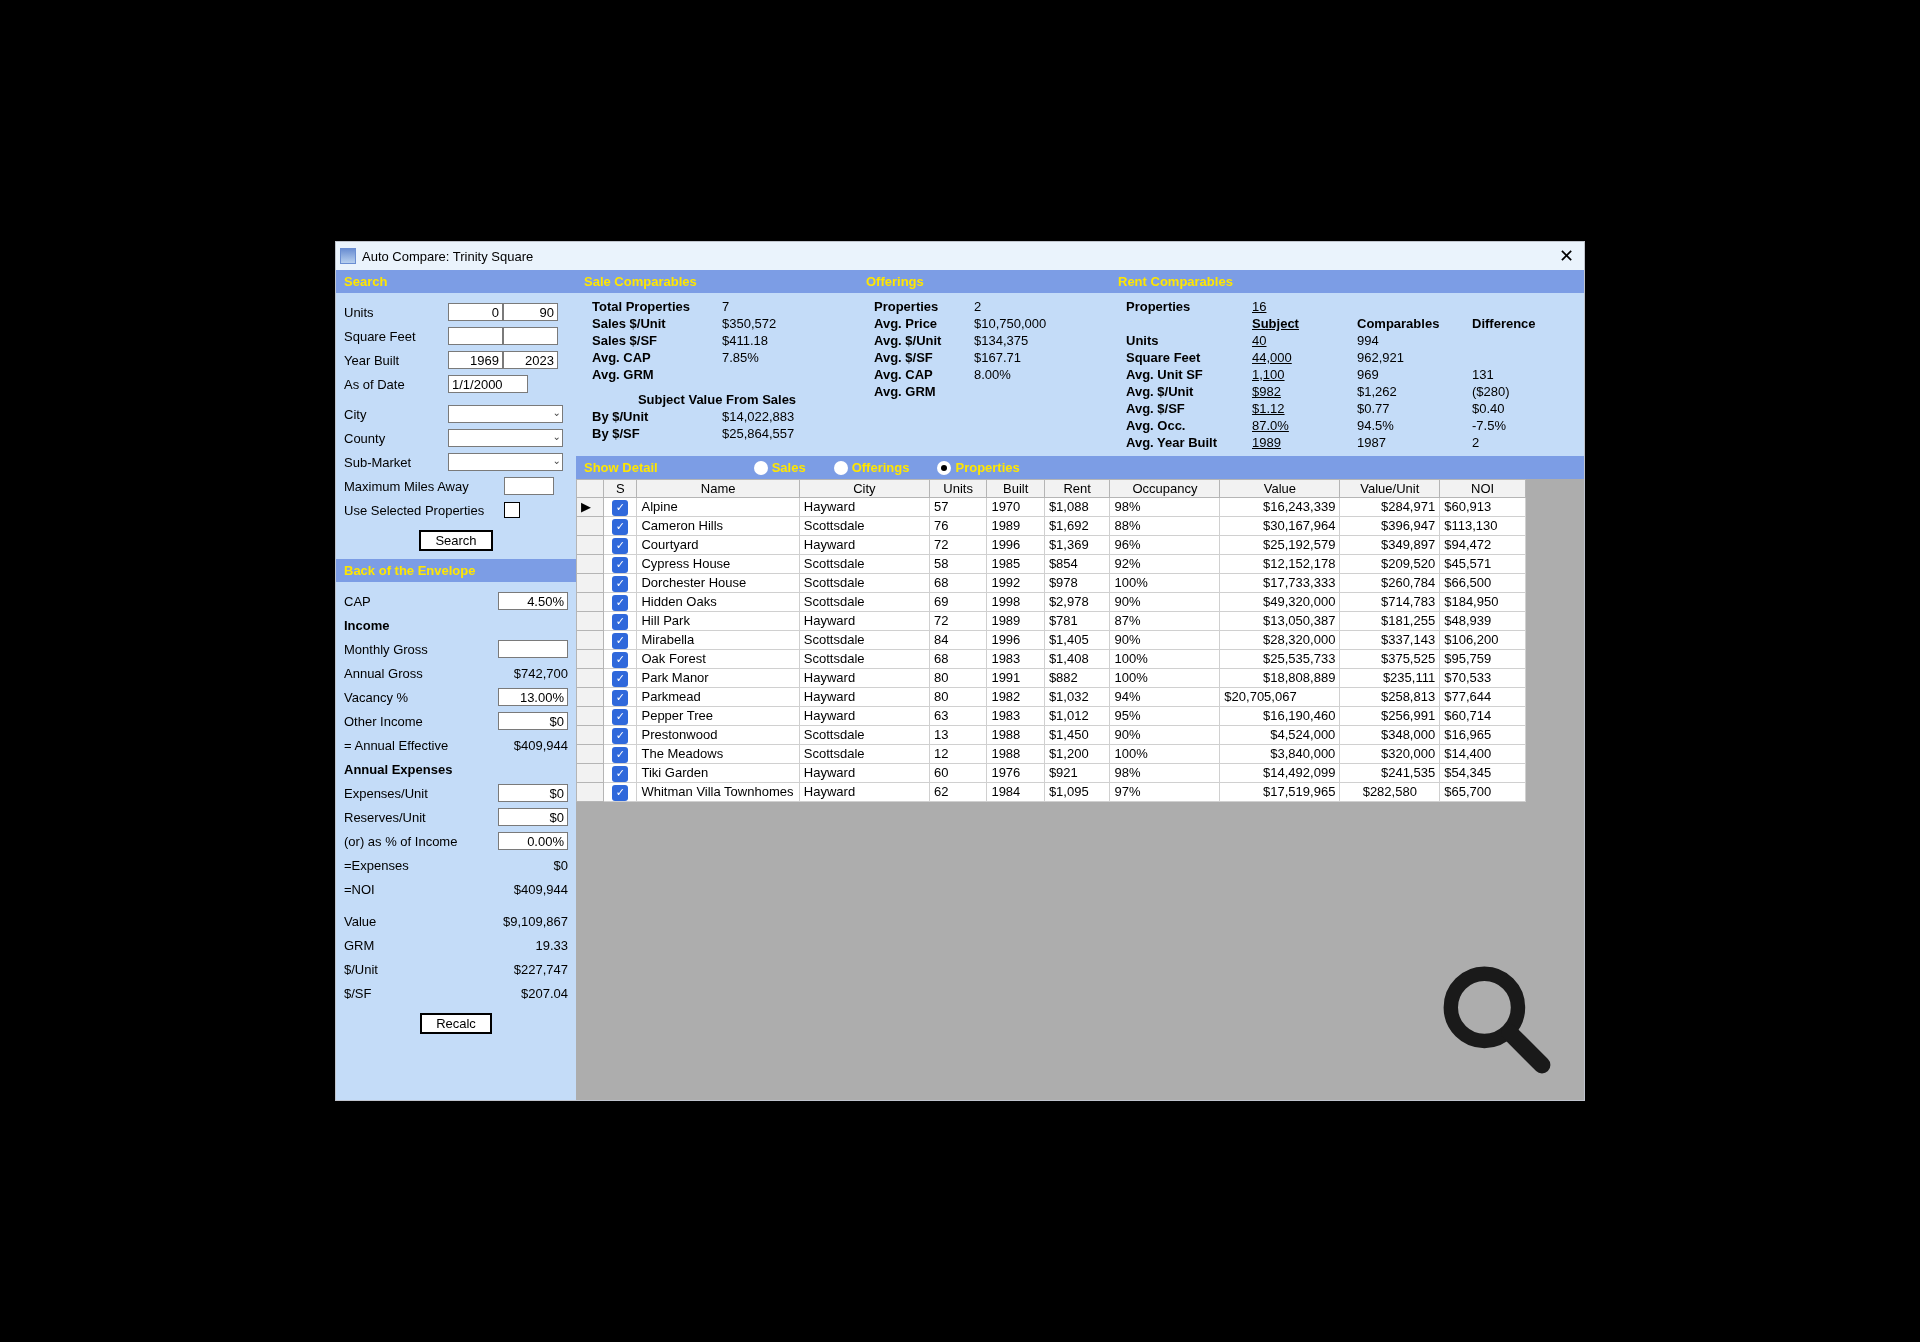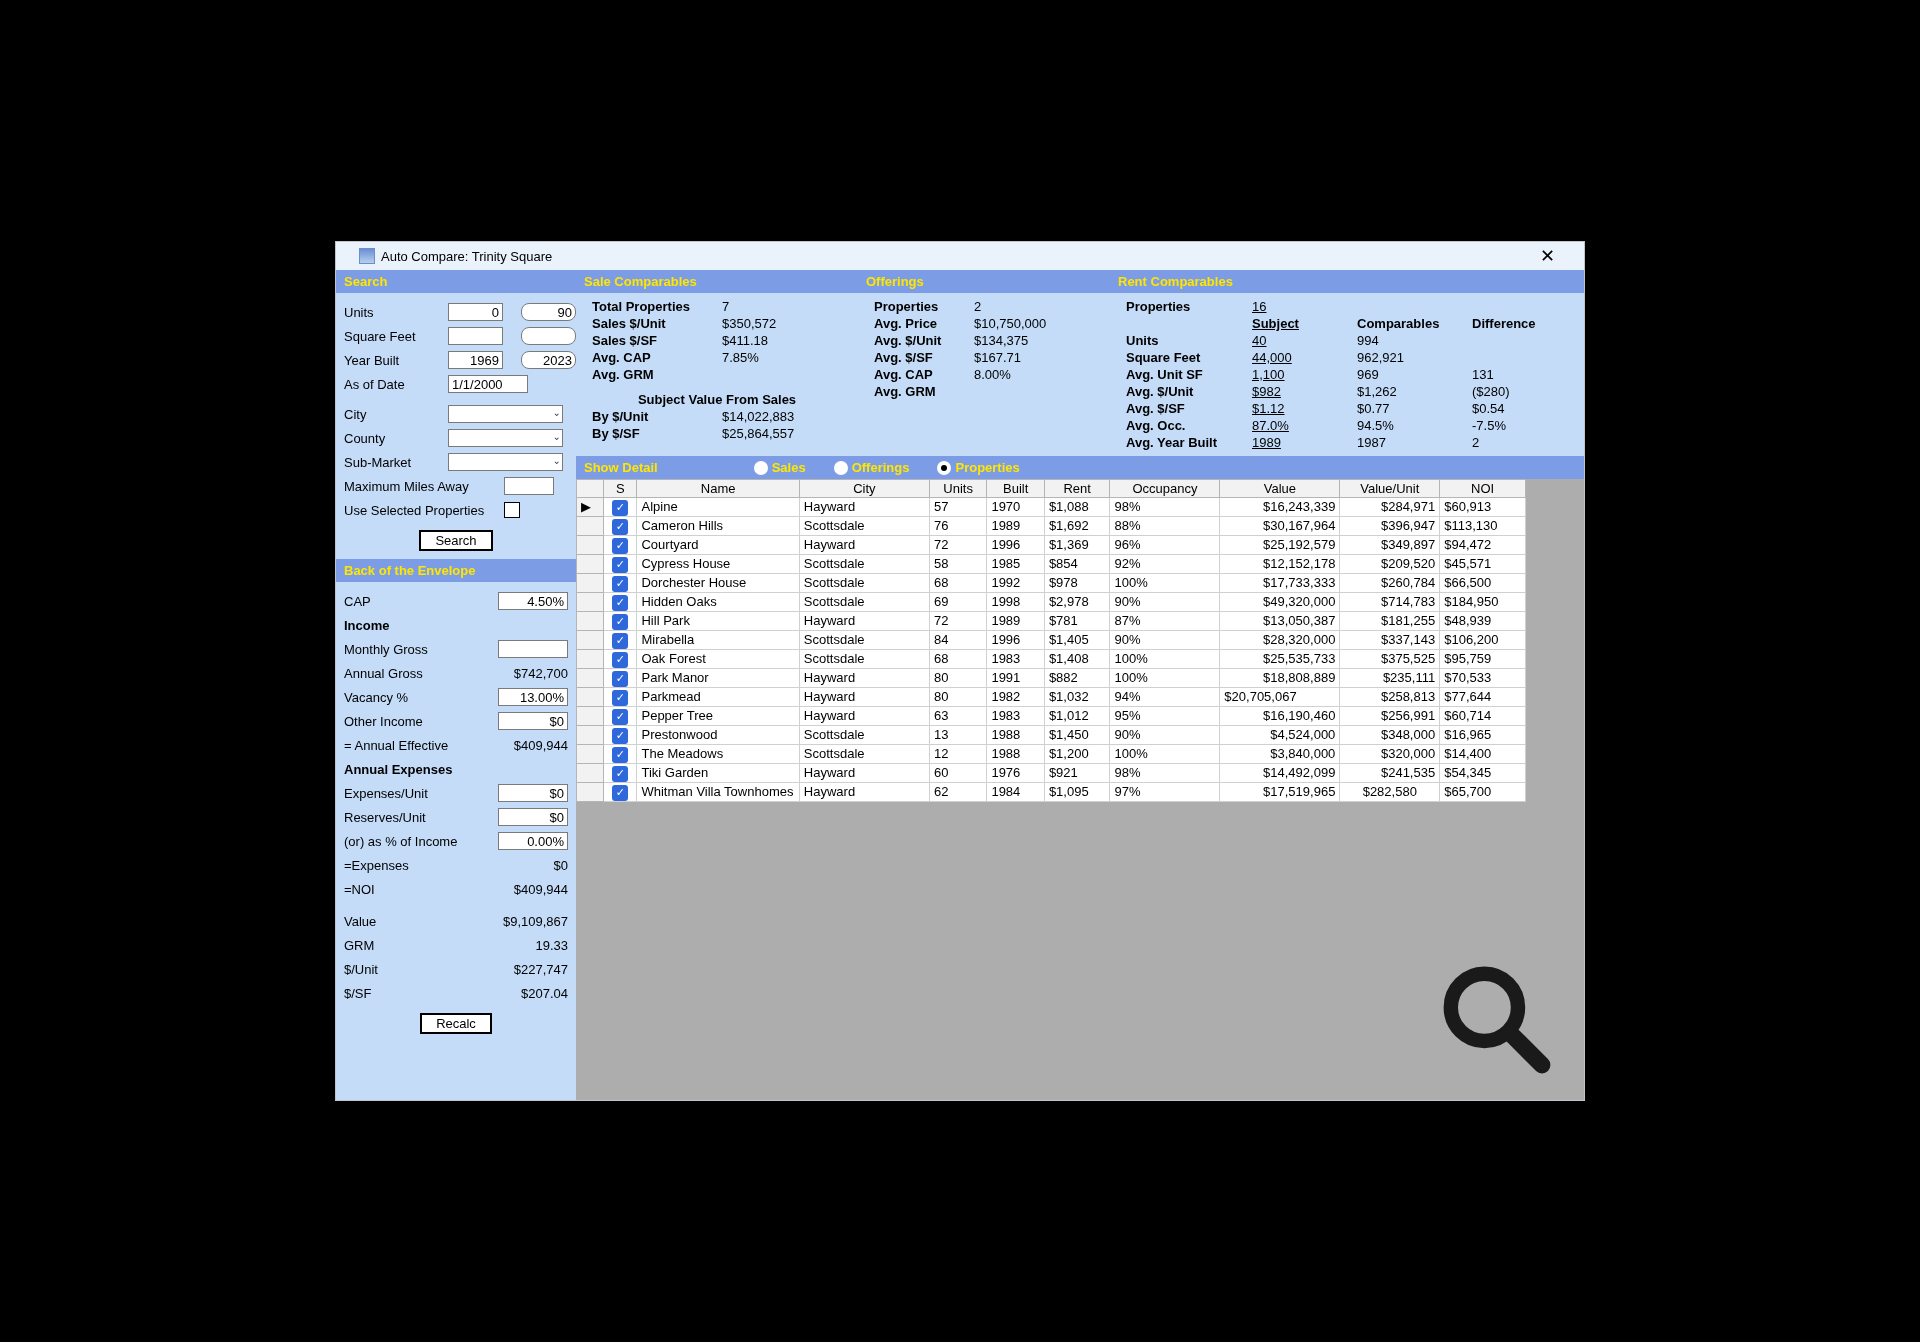--- a/index.html
+++ b/index.html
@@ -1,31 +1,31 @@
 <!DOCTYPE html>
 <html><head>
 <meta charset="utf-8">
 <style>
 body { margin:0; padding:0; font-family:"Segoe UI",Tahoma,Arial,sans-serif; font-size:13px; background:#000; display:flex; justify-content:center; align-items:center; height:100vh; }
 .window { width:1250px; height:860px; background:#c4dcf8; border:1px solid #bfc4cd; position:relative; overflow:hidden; box-sizing:border-box; }
-.titlebar { height:28px; background:#eaf3fc; display:flex; align-items:center; padding:0 23px; }
+.titlebar { height:28px; background:#eaf3fc; display:flex; align-items:center; padding:0 4px; }
 .titlebar .icon { width:16px; height:16px; margin-right:6px; display:inline-block; background:linear-gradient(#6a8ed2,#b7d0ef); border:1px solid #6a8ed2; box-sizing:border-box;}
 .titlebar .title { flex:1; }
 .titlebar .close { font-size:18px; cursor:default; padding:0 6px; }
 .content { display:flex; height:calc(100% - 28px); }
 .left { width:240px; padding:0; }
 .right { flex:1; display:flex; flex-direction:column; }
 .section-head { background:#7c9de5; color:#ffeb3b; font-weight:bold; padding:4px 8px; }
 .section-head.yellow { color:#ffe600; }
 .panel { padding:6px 8px; }
 .row { display:flex; align-items:center; margin:2px 0; min-height:22px; }
 .row label { flex:0 0 104px; }
 .row .inp { border:1px solid #7a7a7a; background:#fff; height:18px; padding:0 3px; box-sizing:border-box; font-family:inherit; font-size:13px; }
 .row .inp.num { text-align:right; width:55px; }
-.row .inp.num2 { text-align:right; width:55px; margin-left:18px;border-radius:8px; }
+.row .inp.num2 { text-align:right; width:55px; margin-left:0; }
 .row .inp.combo { width:115px; position:relative; }
 .combo-wrap { position:relative; flex:0 0 115px; }
 .combo-wrap .arrow { position:absolute; right:2px; top:2px; pointer-events:none; font-size:10px; color:#444; }
 .btn { background:#fff; border:2px solid #000; padding:1px 14px; font-family:inherit; font-size:13px; }
 .row .val { flex:1; text-align:right; }
 .row.bold label, .row.bold .val, .row.bold { font-weight:bold; }
 .row.lbl-wide label { flex:0 0 160px; }
 .filling { background:#000; color:#fff; }
 
 .top-boards { display:flex; padding:0; }
@@ -303,21 +303,21 @@
             <div class="brow">
                 <span class="bl">Avg. $/Unit</span>
                 <span class="c1">$982</span>
                 <span class="c2">$1,262</span>
                 <span class="c3">($280)</span>
               </div>
             <div class="brow">
                 <span class="bl">Avg. $/SF</span>
                 <span class="c1">$1.12</span>
                 <span class="c2">$0.77</span>
-                <span class="c3">$0.54</span>
+                <span class="c3">$0.40</span>
               </div>
             <div class="brow">
                 <span class="bl">Avg. Occ.</span>
                 <span class="c1">87.0%</span>
                 <span class="c2">94.5%</span>
                 <span class="c3">-7.5%</span>
               </div>
             <div class="brow">
                 <span class="bl">Avg. Year Built</span>
                 <span class="c1">1989</span>

